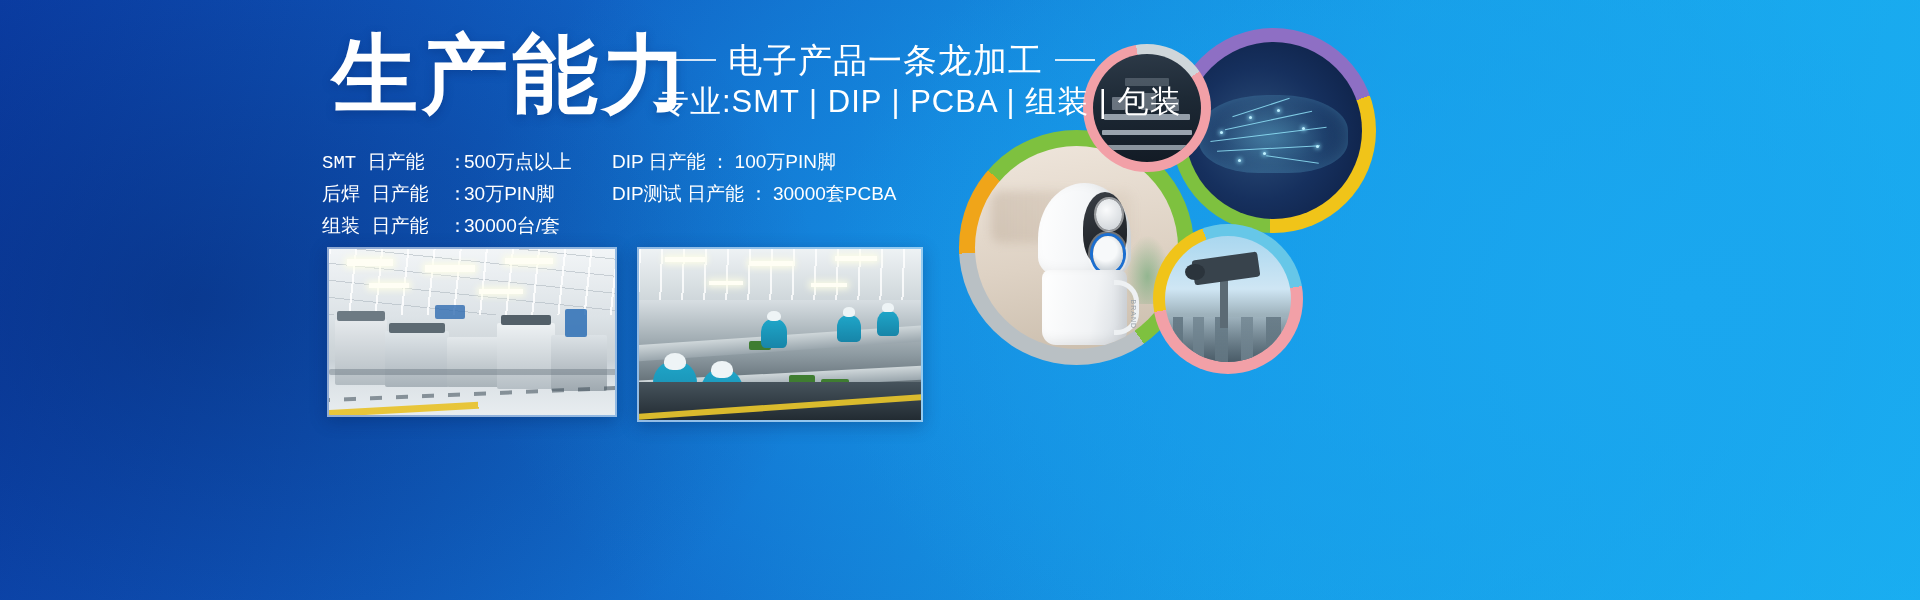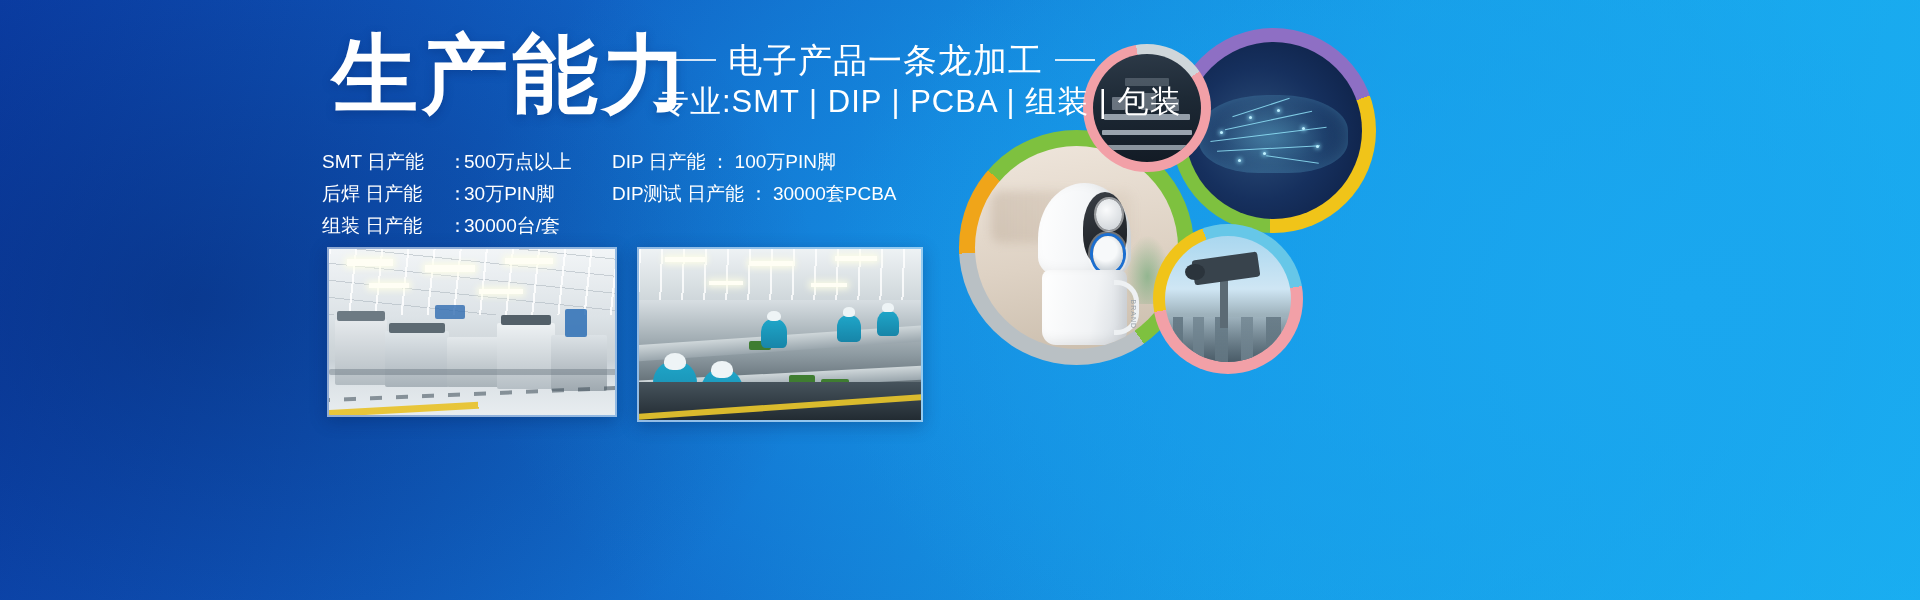--- a/index.html
+++ b/index.html
@@ -54,21 +54,21 @@
 
   
   .stats{ position:absolute; left:322px; top:146px; z-index:5; display:flex; gap:0;}
   .stat-col{ display:flex; flex-direction:column; }
   .stat-col.c1{ width:290px; }
   .stat-row{
     display:flex; align-items:baseline;
     height:32px; color:#ffffff; font-size:19px; line-height:32px;
     white-space:nowrap; font-weight:400;
   }
-  .stat-col.c1 .lbl{ width:126px; display:inline-block; }
+  .stat-col.c1 .lbl{ width:126px; display:inline-block;font-family:Liberation Mono, monospace; }
   .stat-col.c1 .colon{ width:16px; display:inline-block;}
   .stat-col.c2 .lbl{ display:inline-block;text-align:center; }
   .stat-col.c2 .colon{ padding:0 5px;}
   .stat-row .val{ display:inline-block; }
 
   
   .photo{
     position:absolute; z-index:6; overflow:hidden;
     border:2px solid rgba(255,255,255,.55);
     box-shadow:0 4px 16px rgba(0,28,80,.3);

